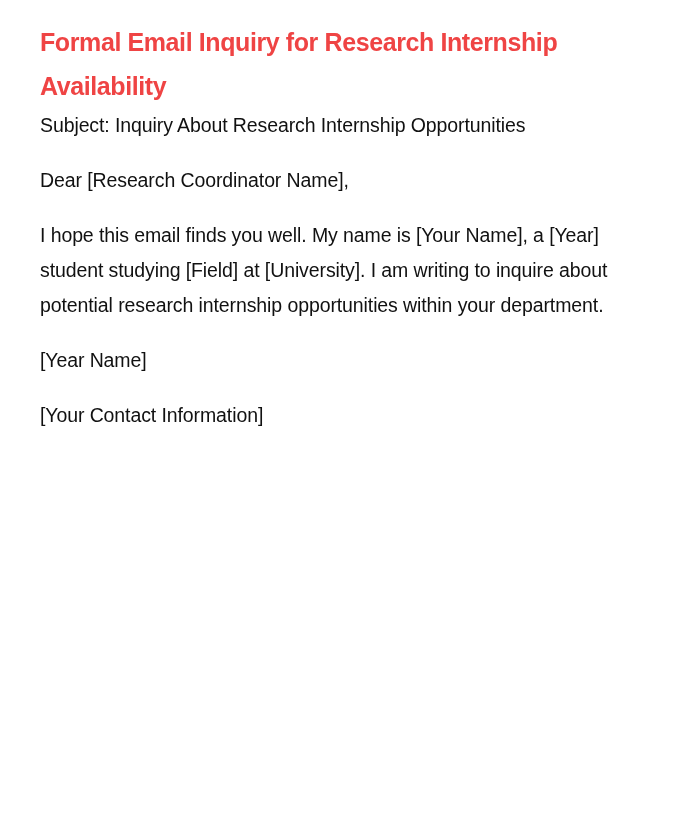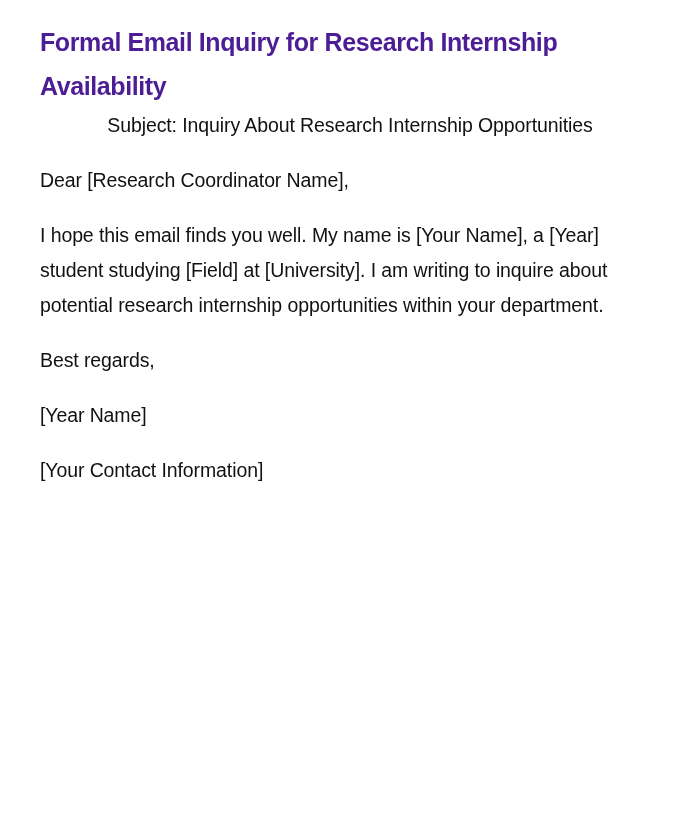--- a/index.html
+++ b/index.html
@@ -20,38 +20,36 @@
       box-sizing: border-box;
       width: 700px;
     }
     .title {
       font-family: "Liberation Sans", sans-serif;
       font-weight: bold;
       font-size: 25px;
       line-height: 44px;
       margin: 0 0 0 0;
       letter-spacing: -0.4px;
-      color: #4c1d95;
+      color: #ef4444;
     }
     .para {
       font-size: 19.5px;
       line-height: 35px;
       margin: 0 0 20px 0;
       letter-spacing: -0.1px;
       color: #111111;
     }
     .subject {
       margin-top: 0px;
-      text-align: center;
     }
   </style>
 </head>
 <body>
 
 <div class="doc">
   <h1 class="title">Formal Email Inquiry for Research Internship Availability</h1>
   <p class="para subject">Subject: Inquiry About Research Internship Opportunities</p>
   <p class="para">Dear [Research Coordinator Name],</p>
   <p class="para">I hope this email finds you well. My name is [Your Name], a [Year] student studying [Field] at [University]. I am writing to inquire about potential research internship opportunities within your department.</p>
-  <p class="para">Best regards,</p>
   <p class="para">[Year Name]</p>
   <p class="para">[Your Contact Information]</p>
 </div>
 
 </body></html>

